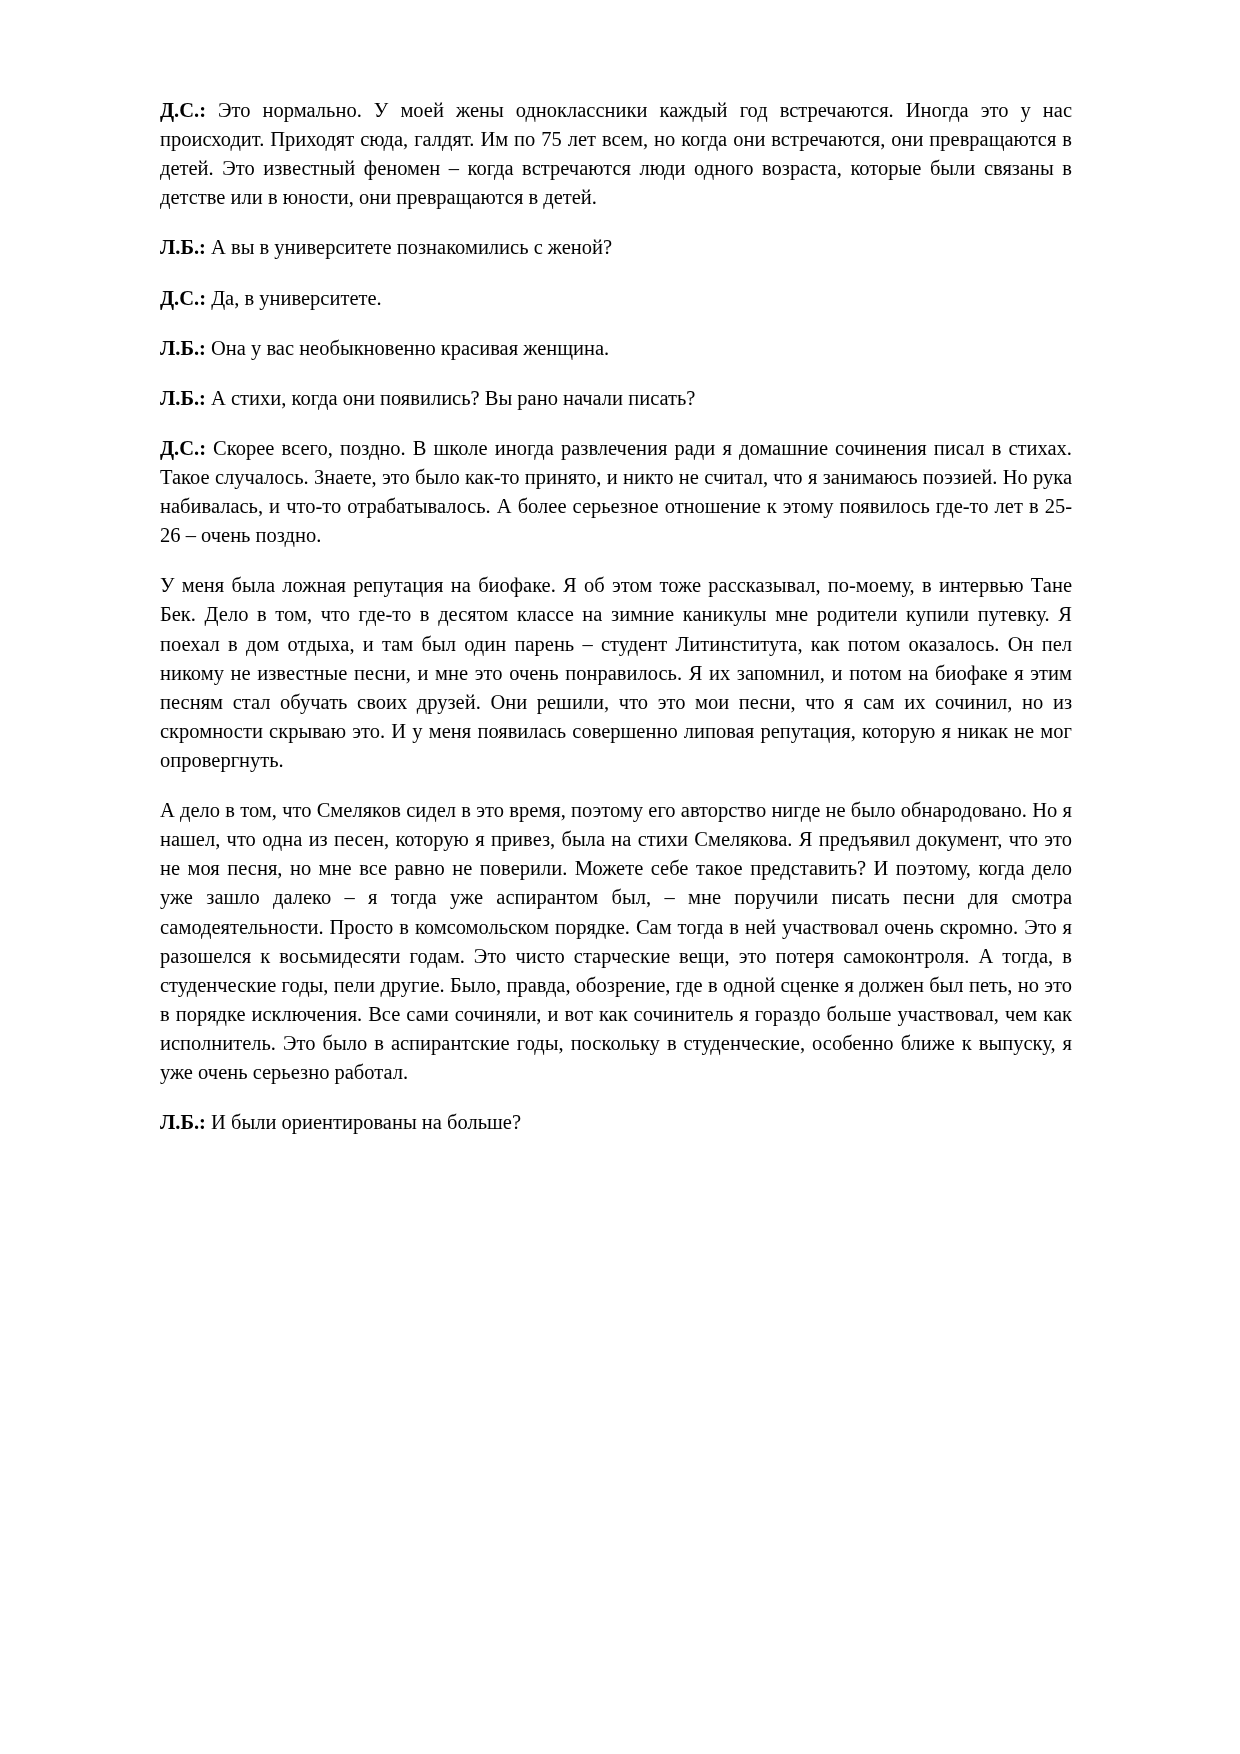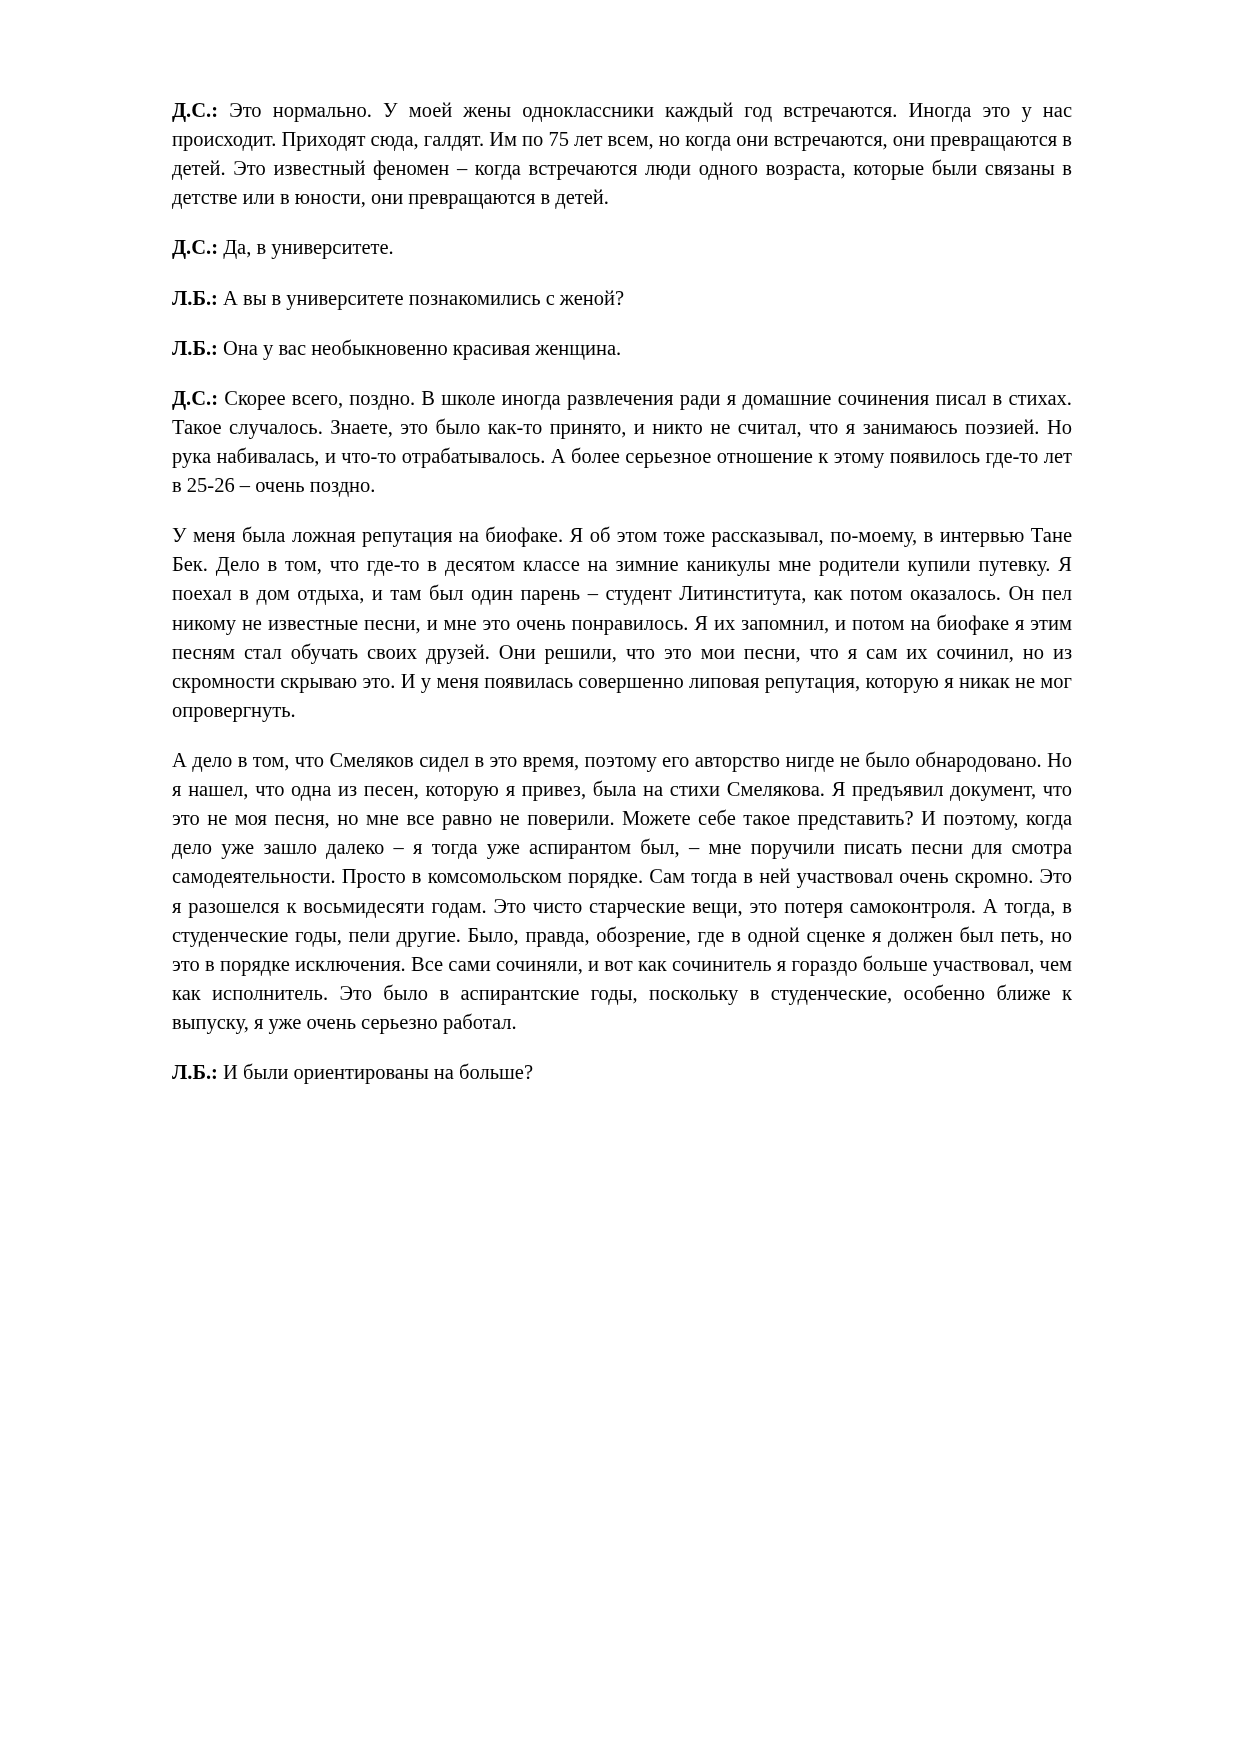--- a/index.html
+++ b/index.html
@@ -21,21 +21,21 @@
     padding: 96px 168px 96px 160px;
     background: #ffffff;
   }
   .doc-body {
     font-size: 20.5px;
     line-height: 1.42;
     text-align: justify;
     text-justify: inter-word;
   }
   .para {
-    margin: 0 0 21px 12px;
+    margin: 0 0 21px 0;
   }
   .para:last-child {
     margin-bottom: 0;
   }
   .speaker {
     font-weight: bold;
   }
   .speech {
     font-weight: normal;
   }
@@ -44,32 +44,35 @@
 <body>
 
 <div class="page">
   <div class="doc-body">
 
     <p class="para">
       <span class="speaker">Д.С.:</span><span class="speech"> Это нормально. У моей жены одноклассники каждый год встречаются. Иногда это у нас происходит. Приходят сюда, галдят. Им по 75 лет всем, но когда они встречаются, они превращаются в детей. Это известный феномен – когда встречаются люди одного возраста, которые были связаны в детстве или в юности, они превращаются в детей.</span>
     </p>
 
     <p class="para">
-      <span class="speaker">Д.С.:</span><span class="speech"> Да, в университете.</span>
+      <span class="speaker">Л.Б.:</span><span class="speech"> А вы в университете познакомились с женой?</span>
     </p>
 
     <p class="para">
-      <span class="speaker">Л.Б.:</span><span class="speech"> А вы в университете познакомились с женой?</span>
+      <span class="speaker">Д.С.:</span><span class="speech"> Да, в университете.</span>
     </p>
 
     <p class="para">
       <span class="speaker">Л.Б.:</span><span class="speech"> Она у вас необыкновенно красивая женщина.</span>
     </p>
 
 
+    <p class="para">
+      <span class="speaker">Л.Б.:</span><span class="speech"> А стихи, когда они появились? Вы рано начали писать?</span>
+    </p>
 
     <p class="para">
       <span class="speaker">Д.С.:</span><span class="speech"> Скорее всего, поздно. В школе иногда развлечения ради я домашние сочинения писал в стихах. Такое случалось. Знаете, это было как-то принято, и никто не считал, что я занимаюсь поэзией. Но рука набивалась, и что-то отрабатывалось. А более серьезное отношение к этому появилось где-то лет в 25-26 – очень поздно.</span>
     </p>
 
     <p class="para">
       <span class="speaker"></span><span class="speech">У меня была ложная репутация на биофаке. Я об этом тоже рассказывал, по-моему, в интервью Тане Бек. Дело в том, что где-то в десятом классе на  зимние каникулы мне родители купили путевку. Я поехал в дом отдыха, и там был один парень – студент Литинститута, как потом оказалось. Он пел никому не известные песни, и мне это очень понравилось. Я их запомнил, и потом на биофаке я этим песням стал обучать своих друзей. Они решили, что это мои песни, что я сам их сочинил, но из скромности скрываю это. И у меня появилась совершенно липовая репутация, которую я никак не мог опровергнуть.</span>
     </p>
 
     <p class="para">

